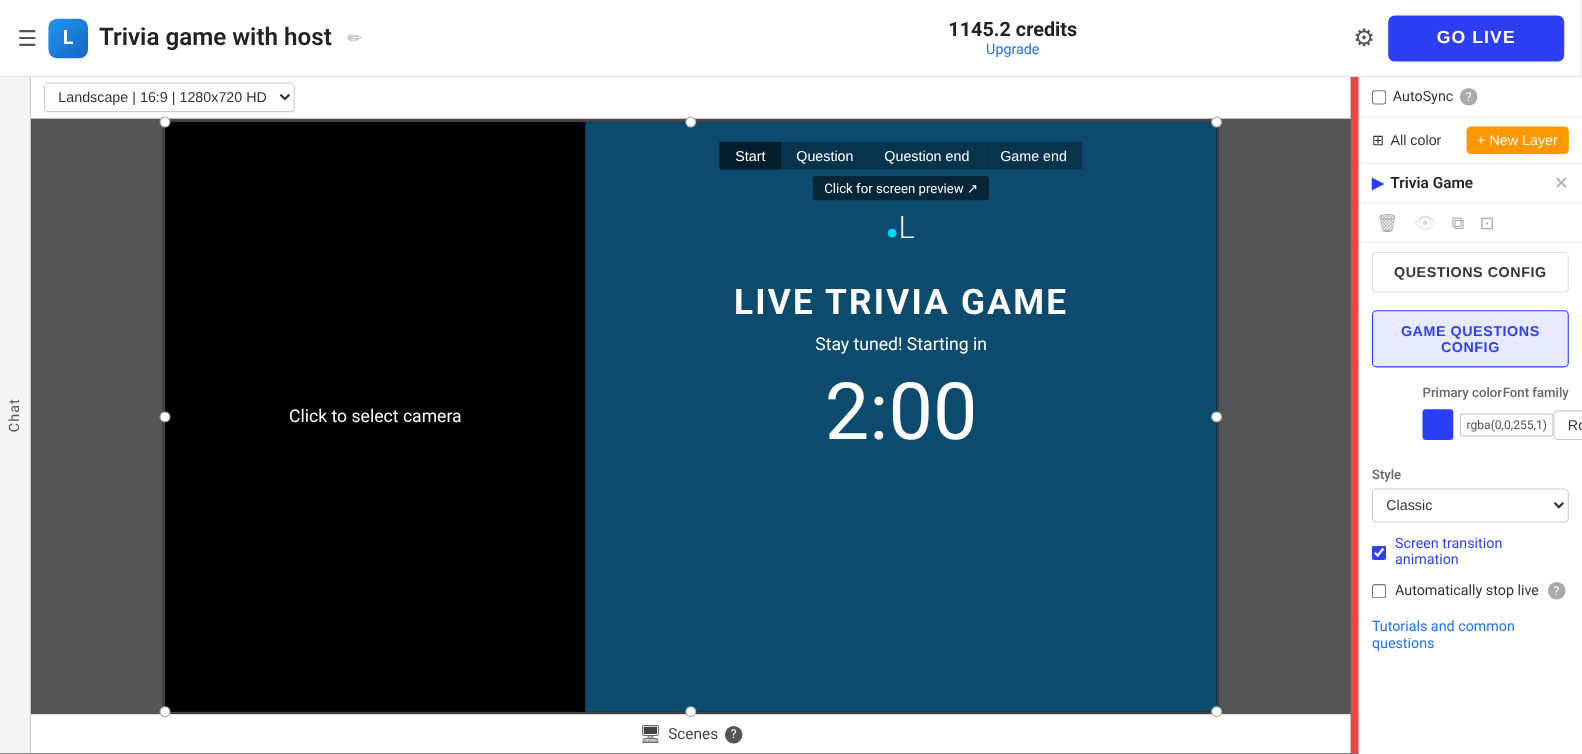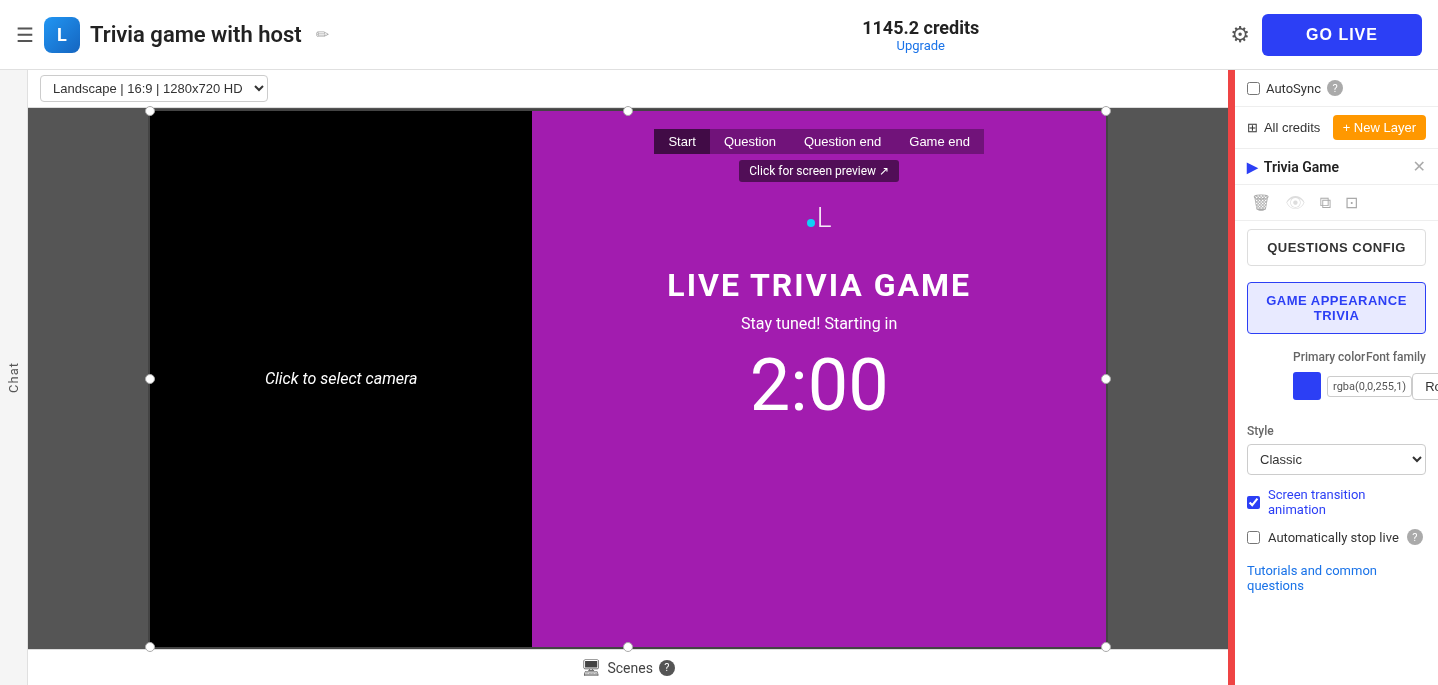--- a/index.html
+++ b/index.html
@@ -134,29 +134,28 @@
       background: #000;
       display: flex;
       align-items: center;
       justify-content: center;
     }
     .camera-text {
       color: #fff;
       font-size: 16px;
       font-weight: 400;
       text-align: left;
-      font-style: italic;
     }
 
     
     .game-panel {
       position: absolute;
       right: 0; top: 0;
       width: 60%; height: 100%;
-      background: #a21caf;
+      background: #0c4a6e;
       display: flex;
       flex-direction: column;
       align-items: center;
       justify-content: flex-start;
       padding-top: 10px;
     }
 
     
     .preview-tabs {
       display: flex;
@@ -176,21 +175,21 @@
     .preview-tab.active {
       background: rgba(0,0,0,0.6);
       color: #fff;
     }
     .preview-hint {
       background: rgba(0,0,0,0.5);
       color: #fff;
       font-size: 12px;
       padding: 4px 10px;
       border-radius: 3px;
-      margin-bottom: 19px;
+      margin-bottom: 8px;
       display: flex;
       align-items: center;
       gap: 4px;
     }
 
     
     .game-logo {
       color: #fff;
       font-size: 28px;
       font-weight: 300;
@@ -526,21 +525,21 @@
       <div class="autosync-check">
         <input type="checkbox" style="">
         <span>AutoSync</span>
         <span class="help-icon" style="background:#aaa;color:#fff;border-radius:50%;width:16px;height:16px;display:inline-flex;align-items:center;justify-content:center;font-size:11px;">?</span>
       </div>
     </div>
 
     <div class="layers-bar">
       <button class="all-layers-btn">
         <span>⊞</span>
-        <span>All credits</span>
+        <span>All color</span>
       </button>
       <button class="new-layer-btn">+ New Layer</button>
     </div>
 
     <div class="layer-header">
       <div class="layer-title-row">
         <span class="layer-icon">▶</span>
         <span>Trivia Game</span>
       </div>
       <span class="layer-close">✕</span>
@@ -548,21 +547,21 @@
 
     <div class="layer-tools">
       <span class="layer-tool">🗑</span>
       <span class="layer-tool disabled">👁</span>
       <span class="layer-tool">⧉</span>
       <span class="layer-tool">⊡</span>
     </div>
 
     <button class="config-btn">QUESTIONS CONFIG</button>
 
-    <button class="config-btn active">GAME APPEARANCE TRIVIA</button>
+    <button class="config-btn active">GAME QUESTIONS CONFIG</button>
 
     <div class="config-section">
       <div class="config-row">
         <span class="config-label">Primary color</span>
         <span class="config-label">Font family</span>
       </div>
       <div class="config-row">
         <div class="color-row">
           <div class="color-swatch"></div>
           <span class="color-value">rgba(0,0,255,1)</span>

